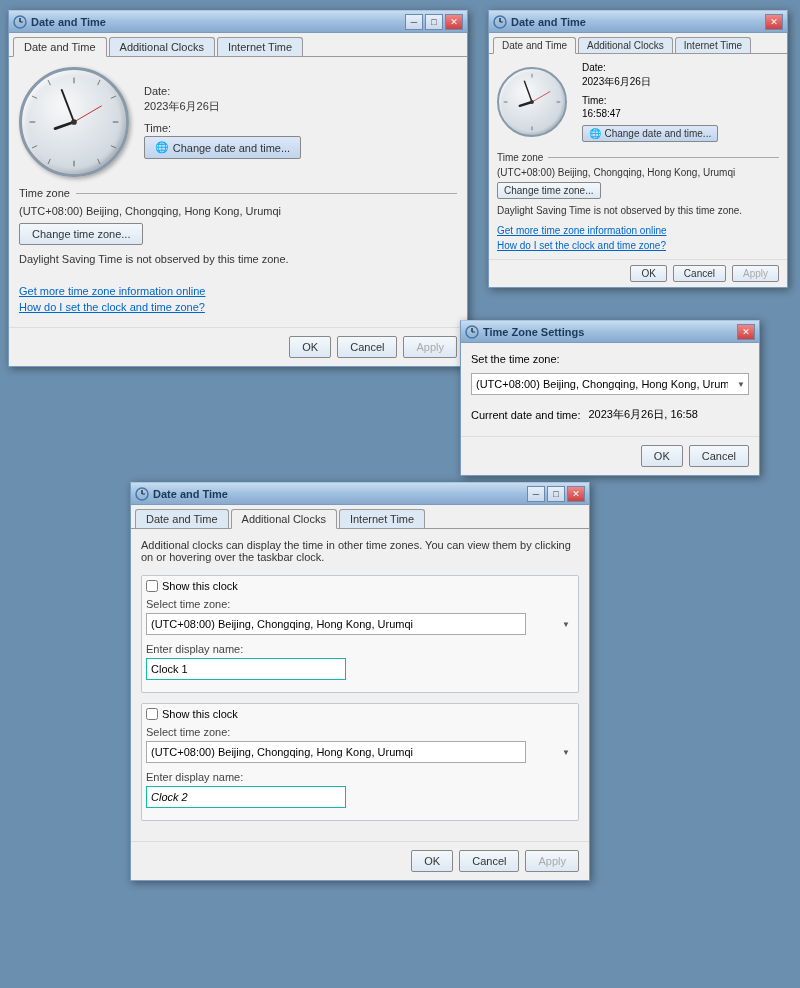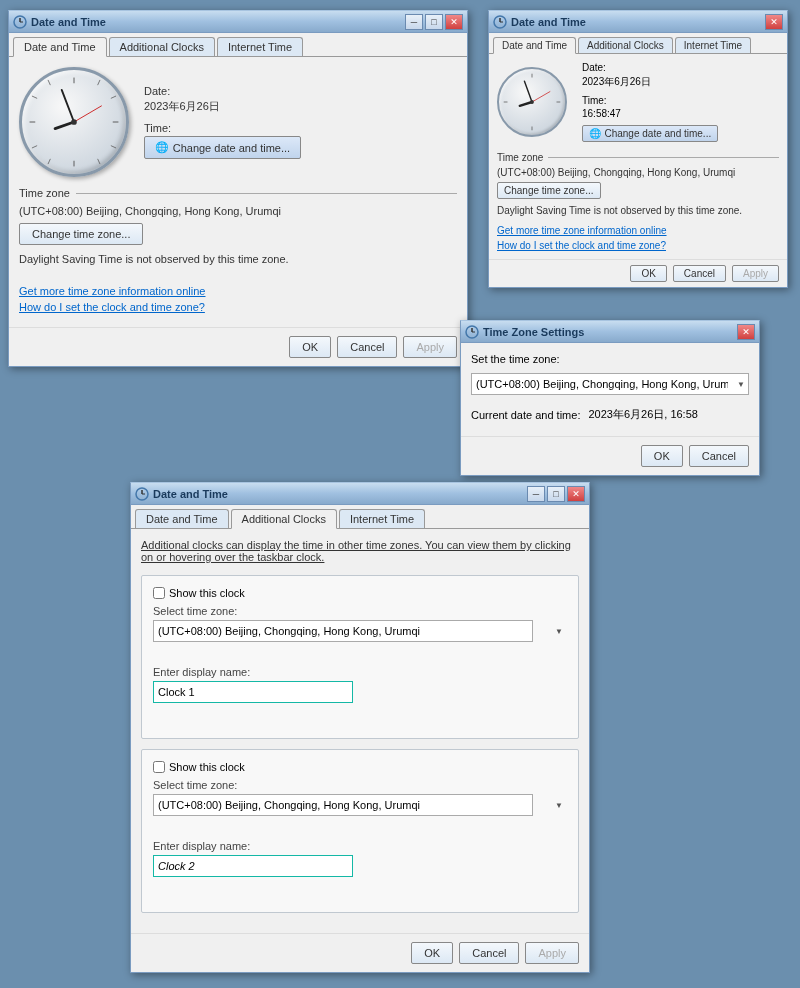--- a/index.html
+++ b/index.html
@@ -240,21 +240,21 @@
     #window4 {
       top: 482px;
       left: 130px;
       width: 460px;
     }
 
     
     .additional-clock-group {
       border: 1px solid #c0c8d0;
       border-radius: 2px;
-      padding: 11px;
+      padding: 4px;
       margin-bottom: 10px;
       background: #f8f8f8;
     }
 
     .checkbox-row {
       display: flex;
       align-items: center;
       gap: 4px;
       margin-bottom: 6px;
     }
@@ -264,21 +264,21 @@
       height: 12px;
     }
 
     .form-field-label {
       font-size: 11px;
       color: #444;
       margin-bottom: 3px;
     }
 
     .form-field {
-      margin-bottom: 24px;
+      margin-bottom: 8px;
     }
 
     .select-wrapper {
       position: relative;
       display: flex;
       align-items: center;
     }
 
     .select-wrapper::after {
       content: '▼';
@@ -538,21 +538,21 @@
     </div>
   </div>
 
   <div class="tab-bar">
     <div class="tab">Date and Time</div>
     <div class="tab active">Additional Clocks</div>
     <div class="tab">Internet Time</div>
   </div>
 
   <div class="dialog-content">
-    <p style="font-size:11px; color:#333; margin-bottom:12px;text-decoration:underline;">Additional clocks can display the time in other time zones. You can view them by clicking on or hovering over the taskbar clock.</p>
+    <p style="font-size:11px; color:#333; margin-bottom:12px;">Additional clocks can display the time in other time zones. You can view them by clicking on or hovering over the taskbar clock.</p>
 
     <div class="additional-clock-group">
       <div class="checkbox-row">
         <input type="checkbox" class="checkbox-input" style="">
         <label style="font-size:11px;">Show this clock</label>
       </div>
       <div class="form-field">
         <div class="form-field-label">Select time zone:</div>
         <div class="select-wrapper">
           <select style="width:380px; font-size:11px; height:22px; padding: 1px 4px; border: 1px solid #aaa;">

